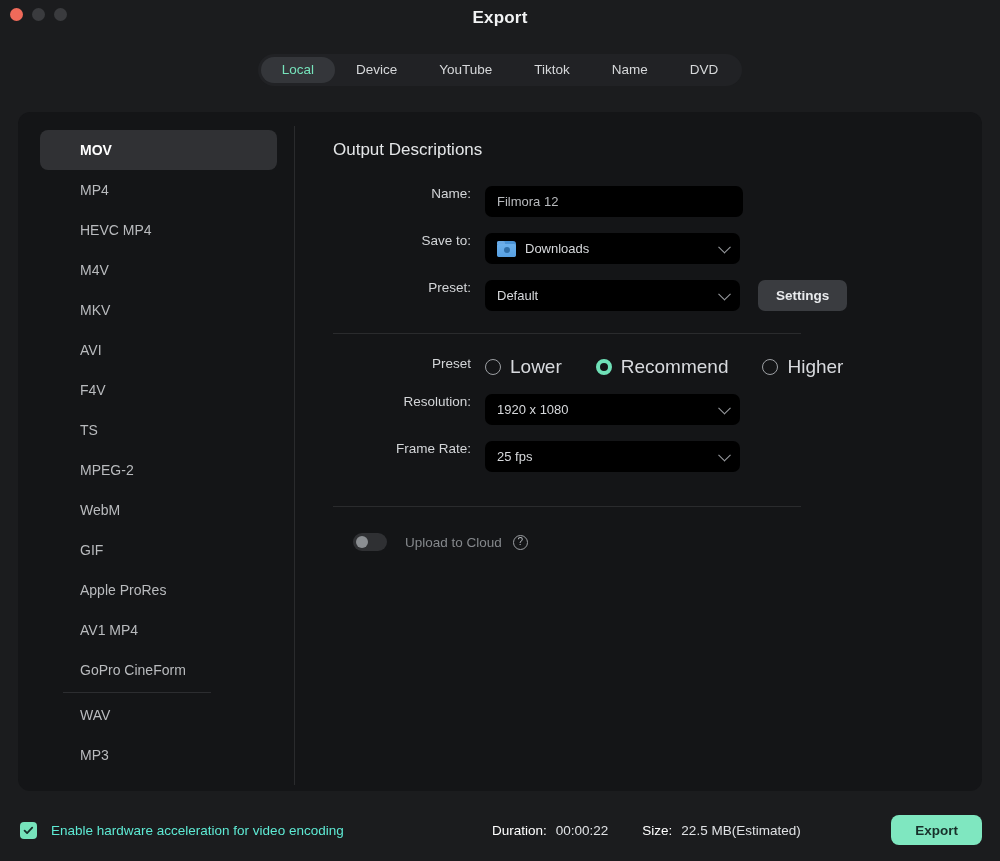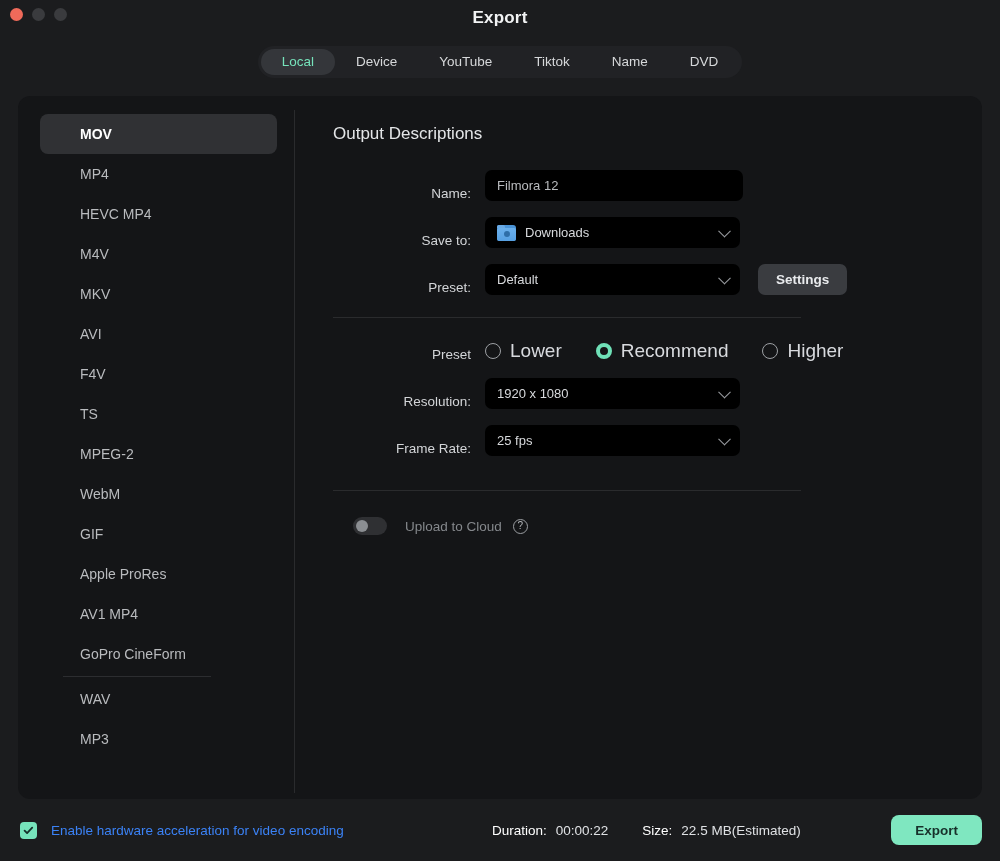--- a/index.html
+++ b/index.html
@@ -6,21 +6,21 @@
   html, body {
     width: 1000px; height: 861px;
     background: #18191b;
     font-family: "Liberation Sans", sans-serif;
     overflow: hidden;
   }
   .window {
     position: relative;
     width: 1000px; height: 861px;
     background: #1b1c1e;
-    display: flex; flex-direction: column;
+    display: flex; flex-direction: column; gap: 8px;
   }
 
   
   .titlebar {
     position: relative;
     height: 36px;
     flex: 0 0 36px;
     display: flex; align-items: center; justify-content: center;
   }
   .traffic {
@@ -105,21 +105,21 @@
   
   .form {
     flex: 1 1 auto;
     padding: 28px 0 0 38px;
     position: relative;
   }
   .form-title {
     font-size: 17px; color: #e4e6e8; margin-bottom: 26px;
   }
   .row {
-    display: flex; align-items: flex-end;
+    display: flex; align-items: flex-start;
     margin-bottom: 16px;
   }
   .lbl {
     width: 152px;
     text-align: right;
     padding-right: 14px;
     font-size: 13.5px;
     color: #d3d5d8;
     flex: 0 0 152px;
   }
@@ -237,21 +237,21 @@
     position: relative;
   }
   .chk {
     width: 17px; height: 17px; border-radius: 4px;
     background: #76e3bb;
     display: flex; align-items: center; justify-content: center;
     flex: 0 0 17px;
   }
   .chk svg { display: block; }
   .chk-lbl {
-    margin-left: 14px; font-size: 13.5px; color: #3b82f6;
+    margin-left: 14px; font-size: 13.5px; color: #5eead4;
   }
   .stats {
     position: absolute; left: 492px;
     display: flex; align-items: center;
     font-size: 13.5px; color: #dfe1e4;
   }
   .stats .k { color: #ffffff; }
   .stats .v { margin-left: 9px; }
   .stats .grp { display: flex; align-items: center; }
   .stats .grp + .grp { margin-left: 34px; }

